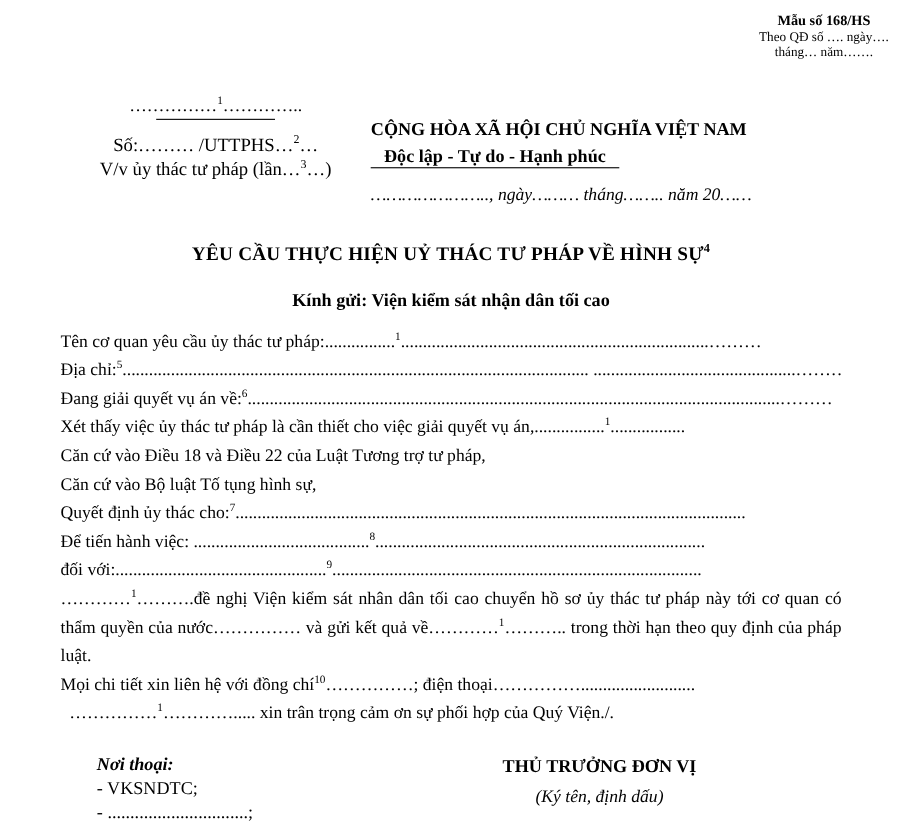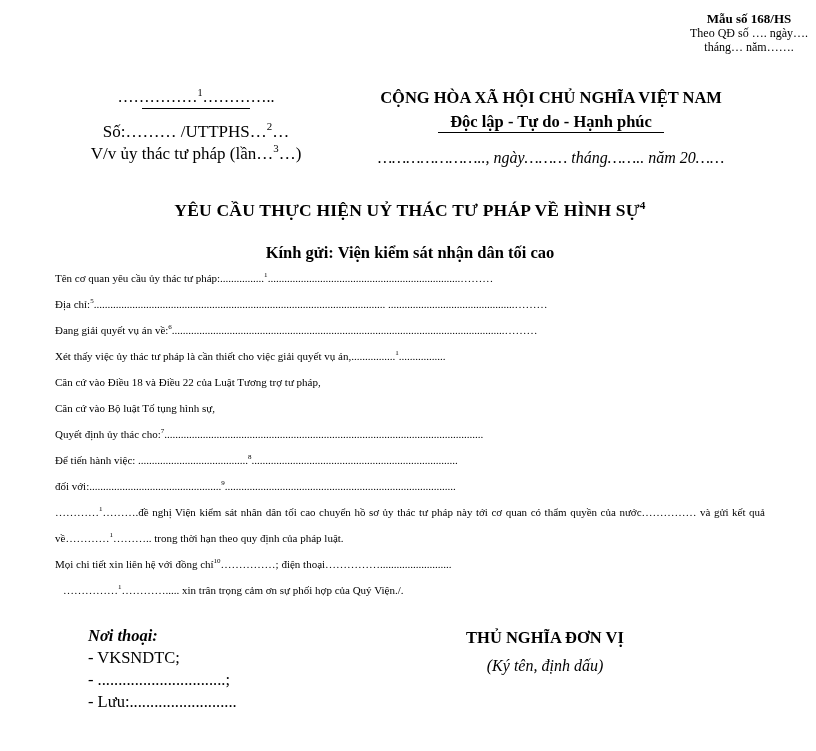--- a/index.html
+++ b/index.html
@@ -18,32 +18,32 @@
     position:absolute; top:12px; right:8px;
     text-align:center; font-size:12px; line-height:14px;margin-left:36px;
   }
   .meta .code { font-weight:bold; font-size:13px; }
 
   
   .header-row { display:flex; justify-content:space-between; align-items:flex-start; padding-top:88px; }
   .header-left { width:290px; text-align:center; font-size:17px; line-height:22px; }
   .org-line { font-size:16px; line-height:18px; }
   .org-rule { width:108px; border-top:1.5px solid #000; margin:2px auto 12px; }
-  .header-right { width:440px; text-align:center; }
+  .header-right { width:440px; text-align:left;margin-top:20px; }
   .national { font-weight:bold; font-size:16.5px; line-height:20px; }
   .motto {
     display:inline-block; font-weight:bold; font-size:16.5px;
     padding:2px 12px 0; border-bottom:1.5px solid #000; margin-top:2px;
   }
   .date-line { font-style:italic; font-size:16px; margin-top:16px; }
 
   .doc-title { text-align:center; font-weight:bold; font-size:17.5px; margin-top:33px; letter-spacing:0.2px; }
   .recipient { text-align:center; font-weight:bold; font-size:16.5px; margin-top:22px; }
 
-  .body-block { margin-top:2px; font-size:11px; line-height:26px; }
+  .body-block { margin-top:15px; font-size:16px; line-height:26px; }
   .line { white-space:nowrap; overflow:hidden; }
   .para { text-align:justify; }
   .thanks { padding-left:8px; }
   sup { font-size:64%; line-height:0; vertical-align:super; }
 
   .footer-row { display:flex; margin-top:22px; }
   .footer-left { margin-left:33px; width:255px; font-size:16.5px; line-height:22px; }
   .fl-heading { font-weight:bold; font-style:italic; }
   .footer-right { width:320px; margin-left:42px; text-align:center; padding-top:3px; }
   .signer-title { font-weight:bold; font-size:16.5px; }
@@ -94,18 +94,18 @@
   </div>
 
   <div class="footer-row">
     <div class="footer-left">
       <div class="fl-heading">Nơi thoại:</div>
       <div>- VKSNDTC;</div>
       <div>- ...............................;</div>
       <div>- Lưu:..........................</div>
     </div>
     <div class="footer-right">
-      <div class="signer-title">THỦ NGHĨA ĐƠN VỊ</div>
+      <div class="signer-title">THỦ TRƯỞNG ĐƠN VỊ</div>
       <div class="signer-note">(Ký tên, định dấu)</div>
     </div>
   </div>
 
 </div>
 
 </body></html>

